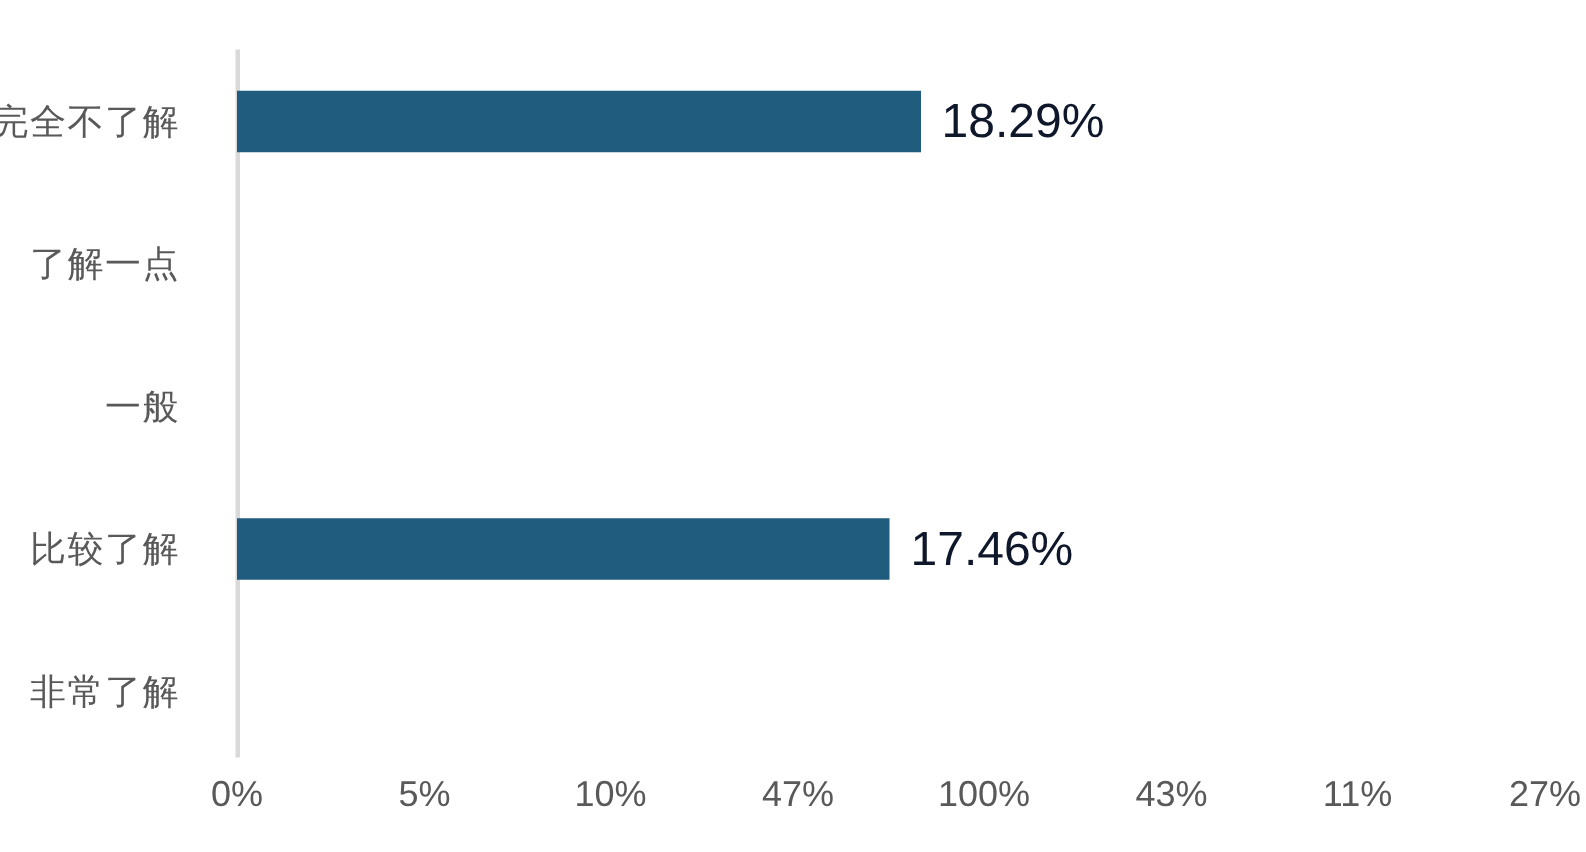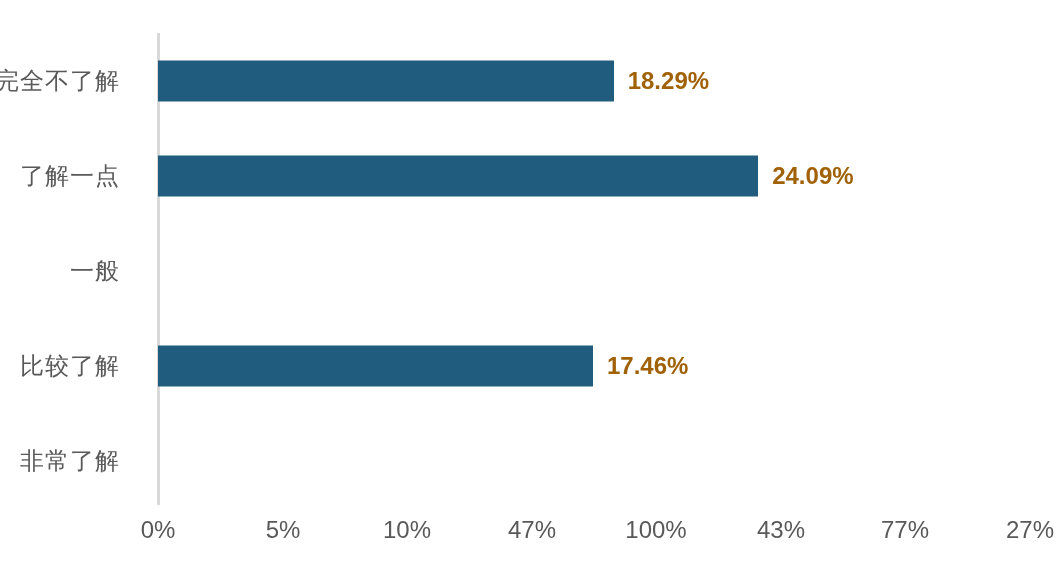--- a/index.html
+++ b/index.html
@@ -65,23 +65,23 @@
     align-items: center;
   }
 
   .bar {
     height: 41px;
     background: #1f5c7d;
   }
 
   .bar-value {
     margin-left: 14px;
-    font-size: 24px;
-    font-weight: bold;
-    color: #a16207;
+    font-size: 32px;
+    font-weight: normal;
+    color: #0f172a;
     white-space: nowrap;
   }
 
   
   .xaxis {
     position: absolute;
     left: 0;
     top: 516px;
     width: 1057px;
     height: 40px;
@@ -107,24 +107,20 @@
     <div class="row" style="top:33px;">
       <div class="cat-label">完全不了解</div>
       <div class="bar-wrap">
         <div class="bar" style="width: 455.682px; background: rgb(31, 92, 125);"></div>
         <div class="bar-value">18.29%</div>
       </div>
     </div>
 
     <div class="row" style="top:128px;">
       <div class="cat-label">了解一点</div>
-      <div class="bar-wrap">
-        <div class="bar" style="width: 600.185px; background: rgb(31, 92, 125);"></div>
-        <div class="bar-value">24.09%</div>
-      </div>
     </div>
 
     <div class="row" style="top:223px;">
       <div class="cat-label">一般</div>
     </div>
 
     <div class="row" style="top:318px;">
       <div class="cat-label">比较了解</div>
       <div class="bar-wrap">
         <div class="bar" style="width: 435.003px; background: rgb(31, 92, 125);"></div>
@@ -138,17 +134,17 @@
 
   </div>
 
   <div class="xaxis">
     <div class="xtick" style="left:158px;">0%</div>
     <div class="xtick" style="left:283px;">5%</div>
     <div class="xtick" style="left:407px;">10%</div>
     <div class="xtick" style="left:532px;">47%</div>
     <div class="xtick" style="left:656px;">100%</div>
     <div class="xtick" style="left:781px;">43%</div>
-    <div class="xtick" style="left:905px;">77%</div>
+    <div class="xtick" style="left:905px;">11%</div>
     <div class="xtick" style="left:1030px;">27%</div>
   </div>
 
 </div>
 
 </body></html>

